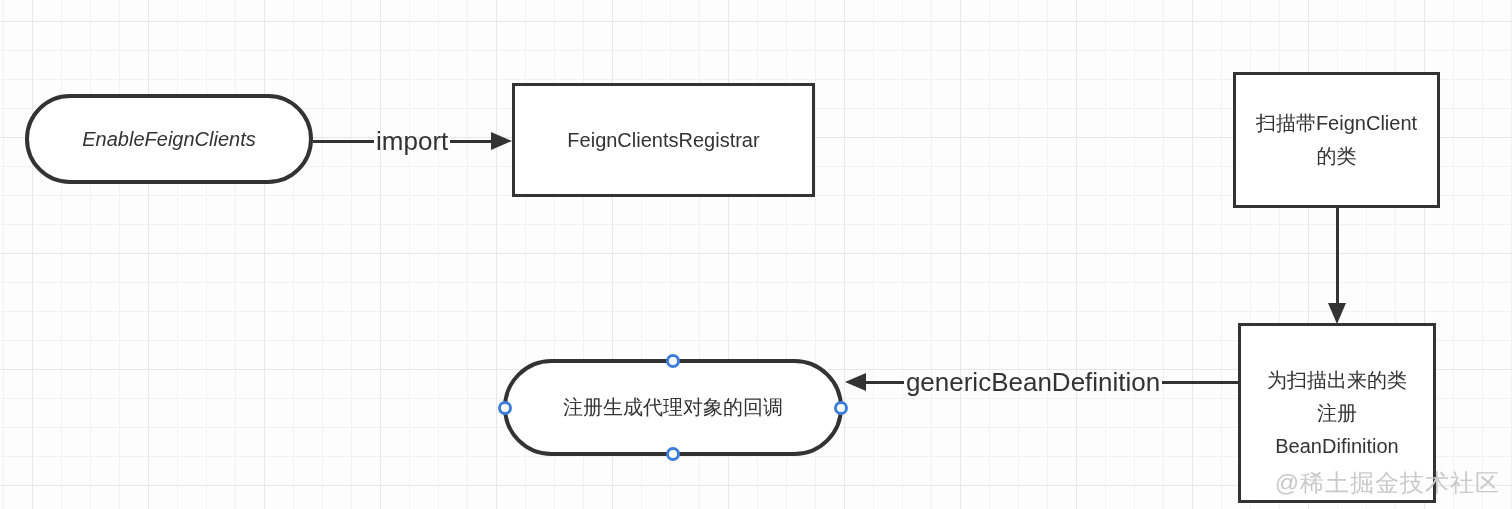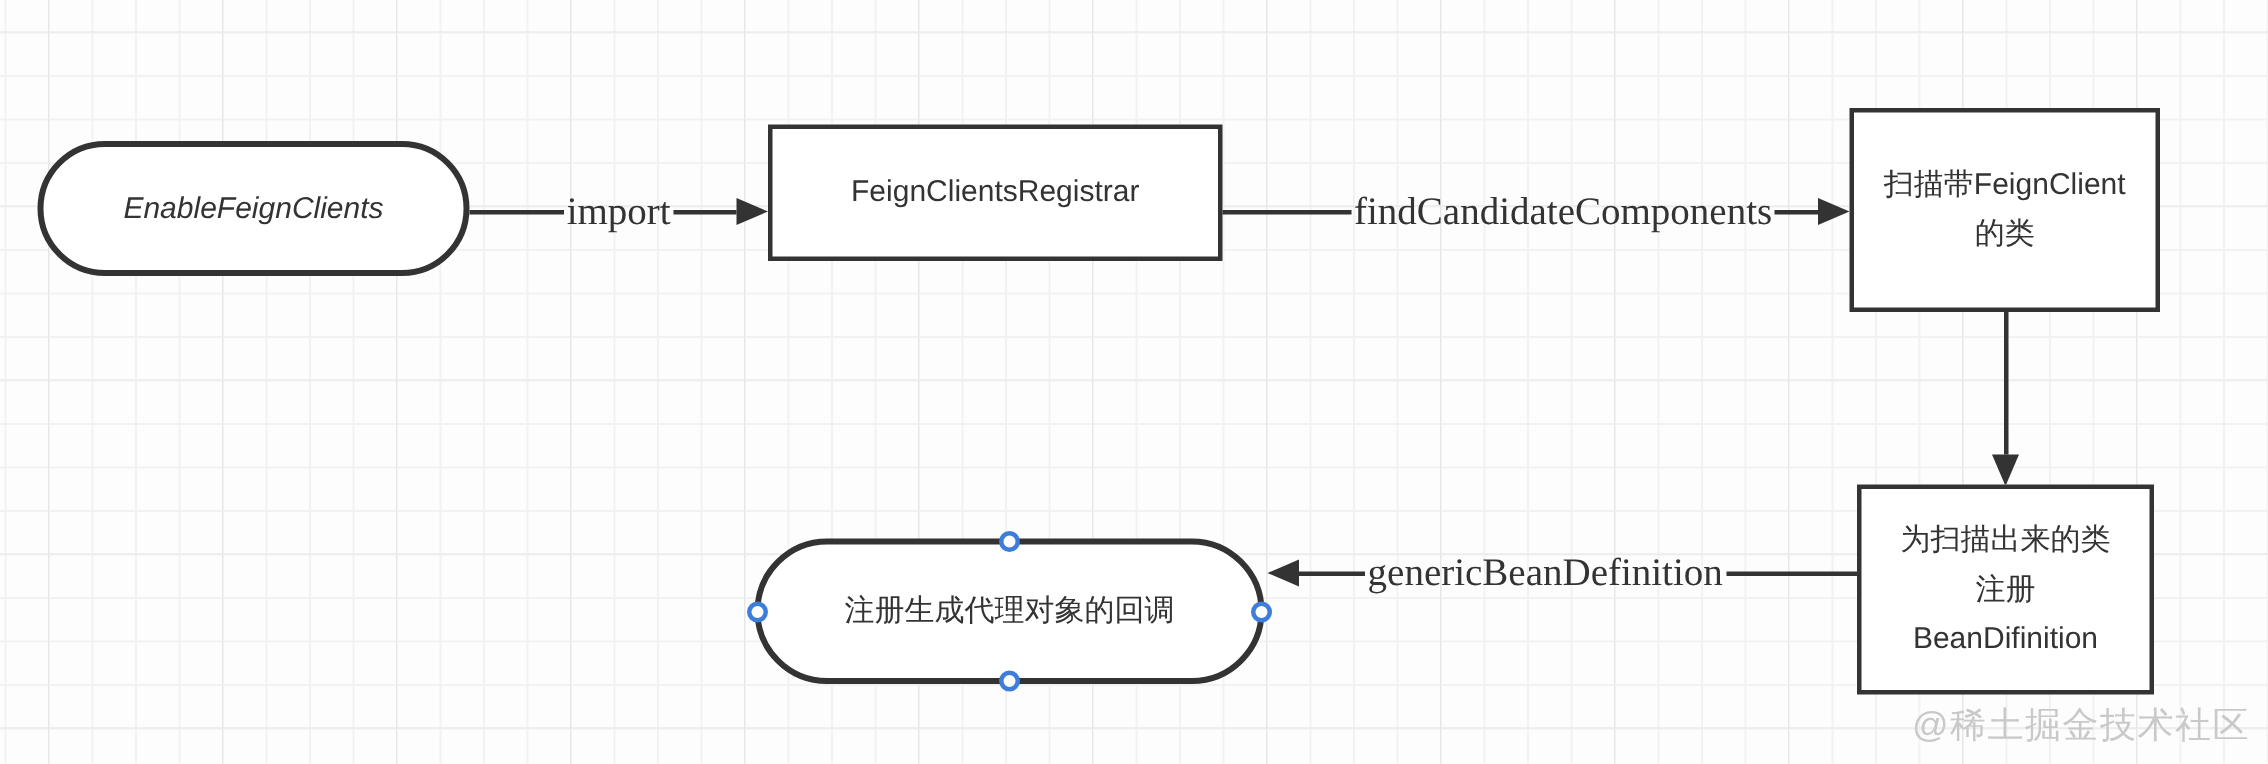--- a/index.html
+++ b/index.html
@@ -31,21 +31,21 @@
     text-align:center;
     box-sizing:border-box;
     overflow-wrap:break-word;
     word-break:normal;
   }
   .rect{border:3px solid var(--stroke);}
   .stadium{border:4px solid var(--stroke);border-radius:60px;}
   .node-label{display:block;width:100%;}
   .edge{
     position:absolute;
-    display:flex;align-items:center;font-family:Liberation Serif, serif;
+    display:flex;align-items:center;
   }
   .edge.h .seg{height:3px;background:var(--stroke);}
   .edge-label{
     color:var(--text);
     font-size:26px;
     white-space:nowrap;
     padding:0 2px;
   }
   .head-right{width:0;height:0;border-top:9px solid transparent;border-bottom:9px solid transparent;border-left:21px solid var(--stroke);}
   .head-left{width:0;height:0;border-top:9px solid transparent;border-bottom:9px solid transparent;border-right:21px solid var(--stroke);}
@@ -76,41 +76,35 @@
     <span class="node-label">EnableFeignClients</span>
   </div>
 
   <div class="edge h" style="left:313px;top:127px;width:199px;height:28px;">
     <span class="seg" style="flex:3;"></span>
     <span class="edge-label">import</span>
     <span class="seg" style="flex:2;"></span>
     <span class="head-right"></span>
   </div>
 
-  <div class="node rect" style="left:512px;top:83px;width:303px;height:91px;padding:0 12px;">
+  <div class="node rect" style="left:512px;top:83px;width:303px;height:114px;padding:0 12px;">
     <span class="node-label">FeignClientsRegistrar</span>
   </div>
 
-  <div class="edge h" style="left:815px;top:127px;width:418px;height:28px;">
-    <span class="seg" style="flex:3;"></span>
-    <span class="edge-label">findCandidateComponents</span>
-    <span class="seg" style="flex:1;"></span>
-    <span class="head-right"></span>
-  </div>
 
   <div class="node rect" style="left:1233px;top:72px;width:207px;height:136px;padding:0 10px;">
     <span class="node-label">扫描带FeignClient的类</span>
   </div>
 
   <div class="edge v" style="left:1326px;top:208px;width:22px;height:116px;">
     <span class="seg"></span>
     <span class="head-down"></span>
   </div>
 
-  <div class="node rect" style="left:1238px;top:323px;width:198px;height:140px;padding:16px 18px;">
+  <div class="node rect" style="left:1238px;top:323px;width:198px;height:180px;padding:16px 18px;">
     <span class="node-label">为扫描出来的类注册BeanDifinition</span>
   </div>
 
   <div class="edge h" style="left:845px;top:368px;width:393px;height:28px;">
     <span class="head-left"></span>
     <span class="seg" style="flex:1;"></span>
     <span class="edge-label">genericBeanDefinition</span>
     <span class="seg" style="flex:2;"></span>
   </div>
 

